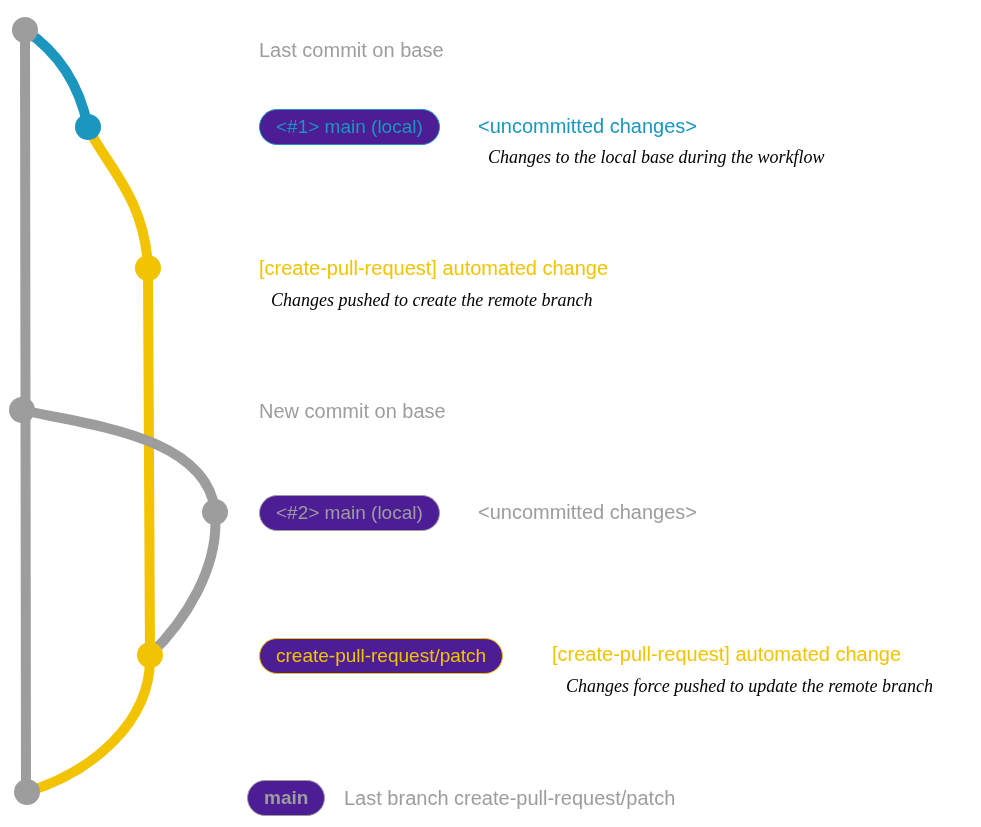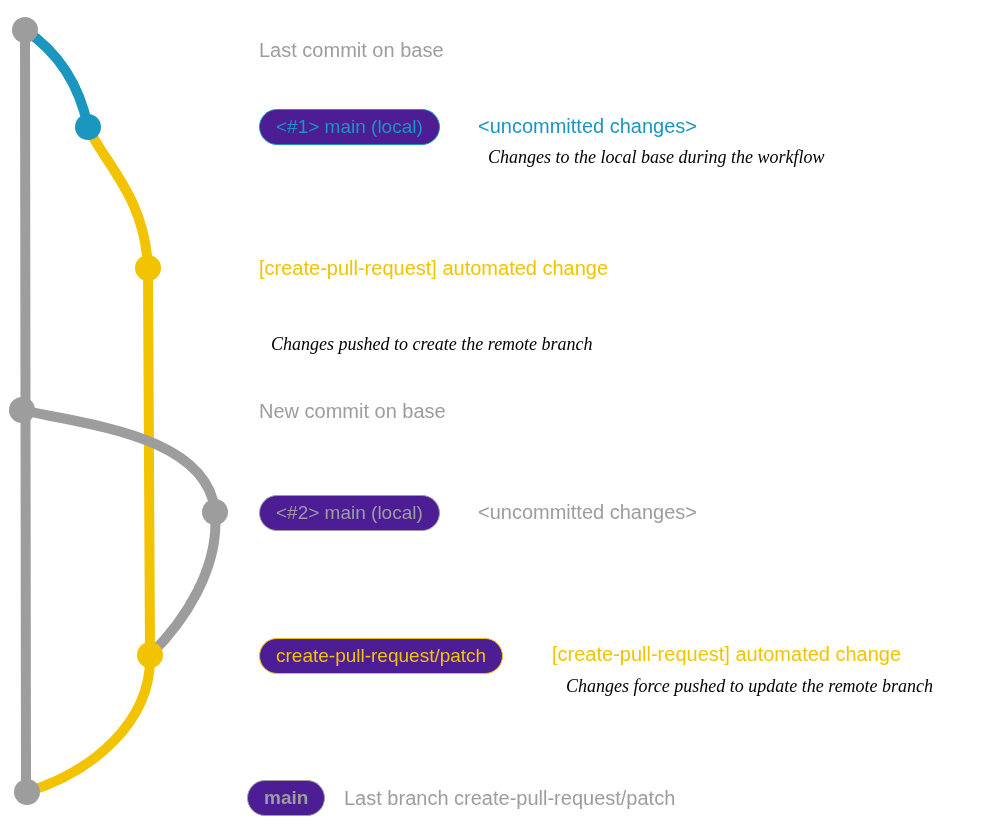--- a/index.html
+++ b/index.html
@@ -88,21 +88,21 @@
     <circle class="node-base" cx="27" cy="792" r="13"></circle>
   </svg>
 
   <div class="label c-base" style="left:259px; top:13px;margin-top:24px;">Last commit on base</div>
 
   <div class="badge c-local" style="left:259px; top:109px;">&lt;#1&gt; main (local)</div>
   <div class="heading c-local" style="left:478px; top:113px;">&lt;uncommitted changes&gt;</div>
   <div class="desc" style="left:488px; top:146px;">Changes to the local base during the workflow</div>
 
   <div class="heading c-branch" style="left:259px; top:255px;">[create-pull-request] automated change</div>
-  <div class="desc" style="left:271px; top:289px;margin-top:44px;">Changes pushed to create the remote branch</div>
+  <div class="desc" style="left:271px; top:289px;">Changes pushed to create the remote branch</div>
 
   <div class="label c-base" style="left:259px; top:398px;">New commit on base</div>
 
   <div class="badge c-base" style="left:259px; top:495px;">&lt;#2&gt; main (local)</div>
   <div class="heading c-base" style="left:478px; top:499px;">&lt;uncommitted changes&gt;</div>
 
   <div class="badge c-branch" style="left:259px; top:638px;">create-pull-request/patch</div>
   <div class="heading c-branch" style="left:552px; top:641px;">[create-pull-request] automated change</div>
   <div class="desc" style="left:566px; top:675px;">Changes force pushed to update the remote branch</div>
 

